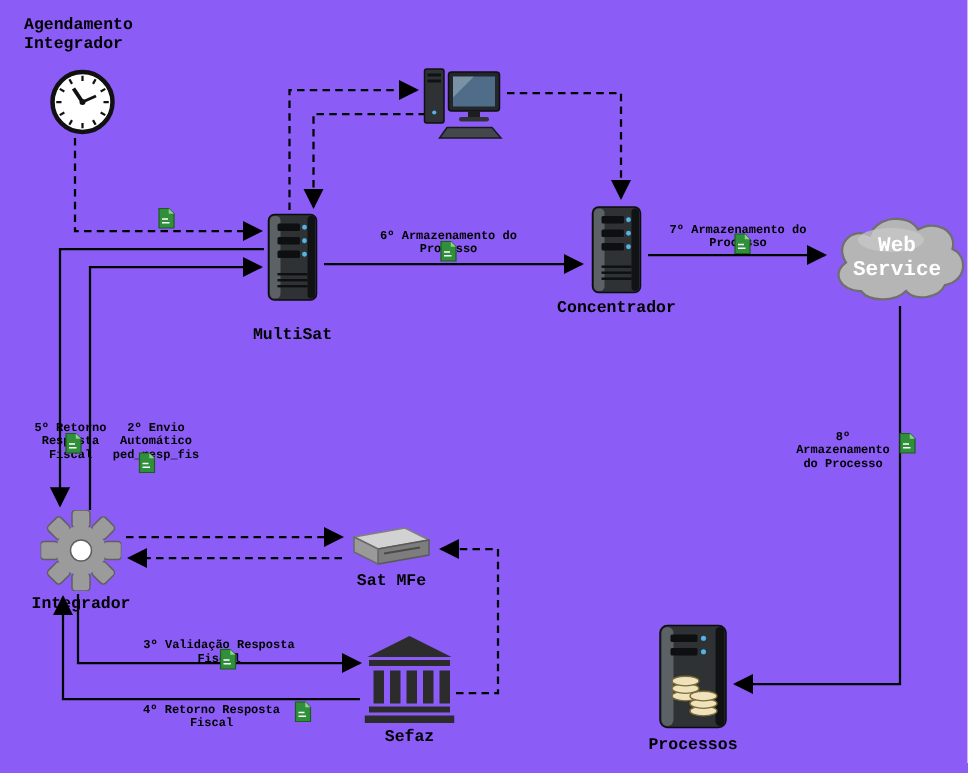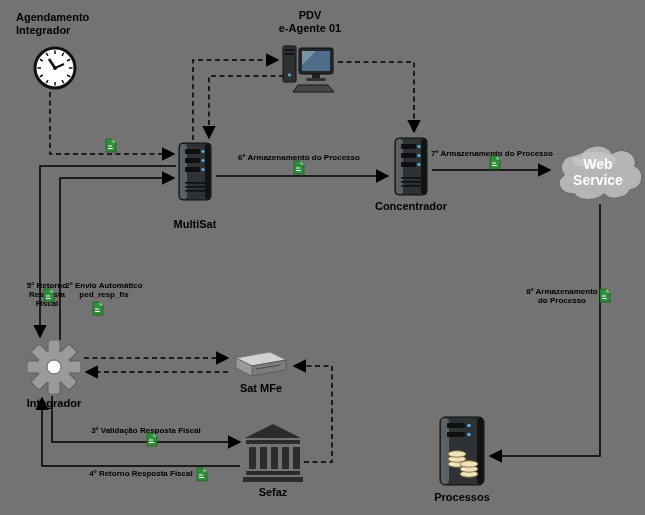--- a/index.html
+++ b/index.html
@@ -1,17 +1,17 @@
 <!DOCTYPE html>
 <html><head>
 <meta charset="utf-8">
 <style>
   html,body{margin:0;padding:0;background:#fff;}
-  .canvas{position:relative;width:645px;height:515px;background:#737373;
-          font-family:Liberation Sans, sans-serif;overflow:hidden;}
+  .canvas{position:relative;width:645px;height:515px;background:#8b5cf6;
+          font-family:Liberation Mono, monospace;overflow:hidden;}
   .edges{position:absolute;left:0;top:0;}
   .node{position:absolute;}
   .lbl{position:absolute;font-weight:bold;color:#000;white-space:pre-line;line-height:1.14;}
   .node-lbl{font-size:11px;text-align:center;}
   .edge-lbl{font-size:8px;text-align:center;}
   .cloud-lbl{font-size:14px;text-align:center;color:#ffffff;}
   .doc{position:absolute;width:12px;height:15px;}
   svg{display:block;}
 </style>
 </head>
@@ -77,22 +77,20 @@
         <rect x="3" y="11" width="9" height="2" fill="#0f1112"></rect>
       <circle cx="7.5" cy="33" r="1.4" fill="#54b4e8"></circle>
       <rect x="17" y="6" width="34" height="26" rx="2" fill="#23262a" stroke="#0e0f10"></rect>
       <rect x="20" y="9" width="28" height="20" fill="#4f6d88"></rect>
       <polygon points="20,9 34,9 20,23" fill="#ffffff" opacity="0.25"></polygon>
       <rect x="30" y="32" width="8" height="4" fill="#1c1e20"></rect>
       <rect x="24" y="36" width="20" height="3" rx="1.5" fill="#303336"></rect>
       <polygon points="16,43 46,43 52,50 11,50" fill="#44484c" stroke="#17191b"></polygon>
     </svg>
   </div>
-  <div class="lbl node-lbl" style="left:275px;top:9px;width:70px">PDV
-e-Agente 01</div>
 
   <div class="node" style="left:176px;top:142px;width:38px;height:60px">
     <svg width="38" height="60" viewBox="0 0 38 60">
       <rect x="3" y="1" width="32" height="57" rx="4" fill="#2e3235" stroke="#0b0c0d"></rect>
       <rect x="4" y="2" width="7" height="55" rx="3" fill="#5c6166"></rect>
       <rect x="29" y="2" width="5" height="55" rx="2.5" fill="#101214"></rect>
       <rect x="9" y="7" width="15" height="5" rx="1" fill="#0d0f10"></rect>
         <circle cx="27" cy="9.5" r="1.6" fill="#54b4e8"></circle>
       <rect x="9" y="16" width="15" height="5" rx="1" fill="#0d0f10"></rect>
         <circle cx="27" cy="18.5" r="1.6" fill="#54b4e8"></circle>

